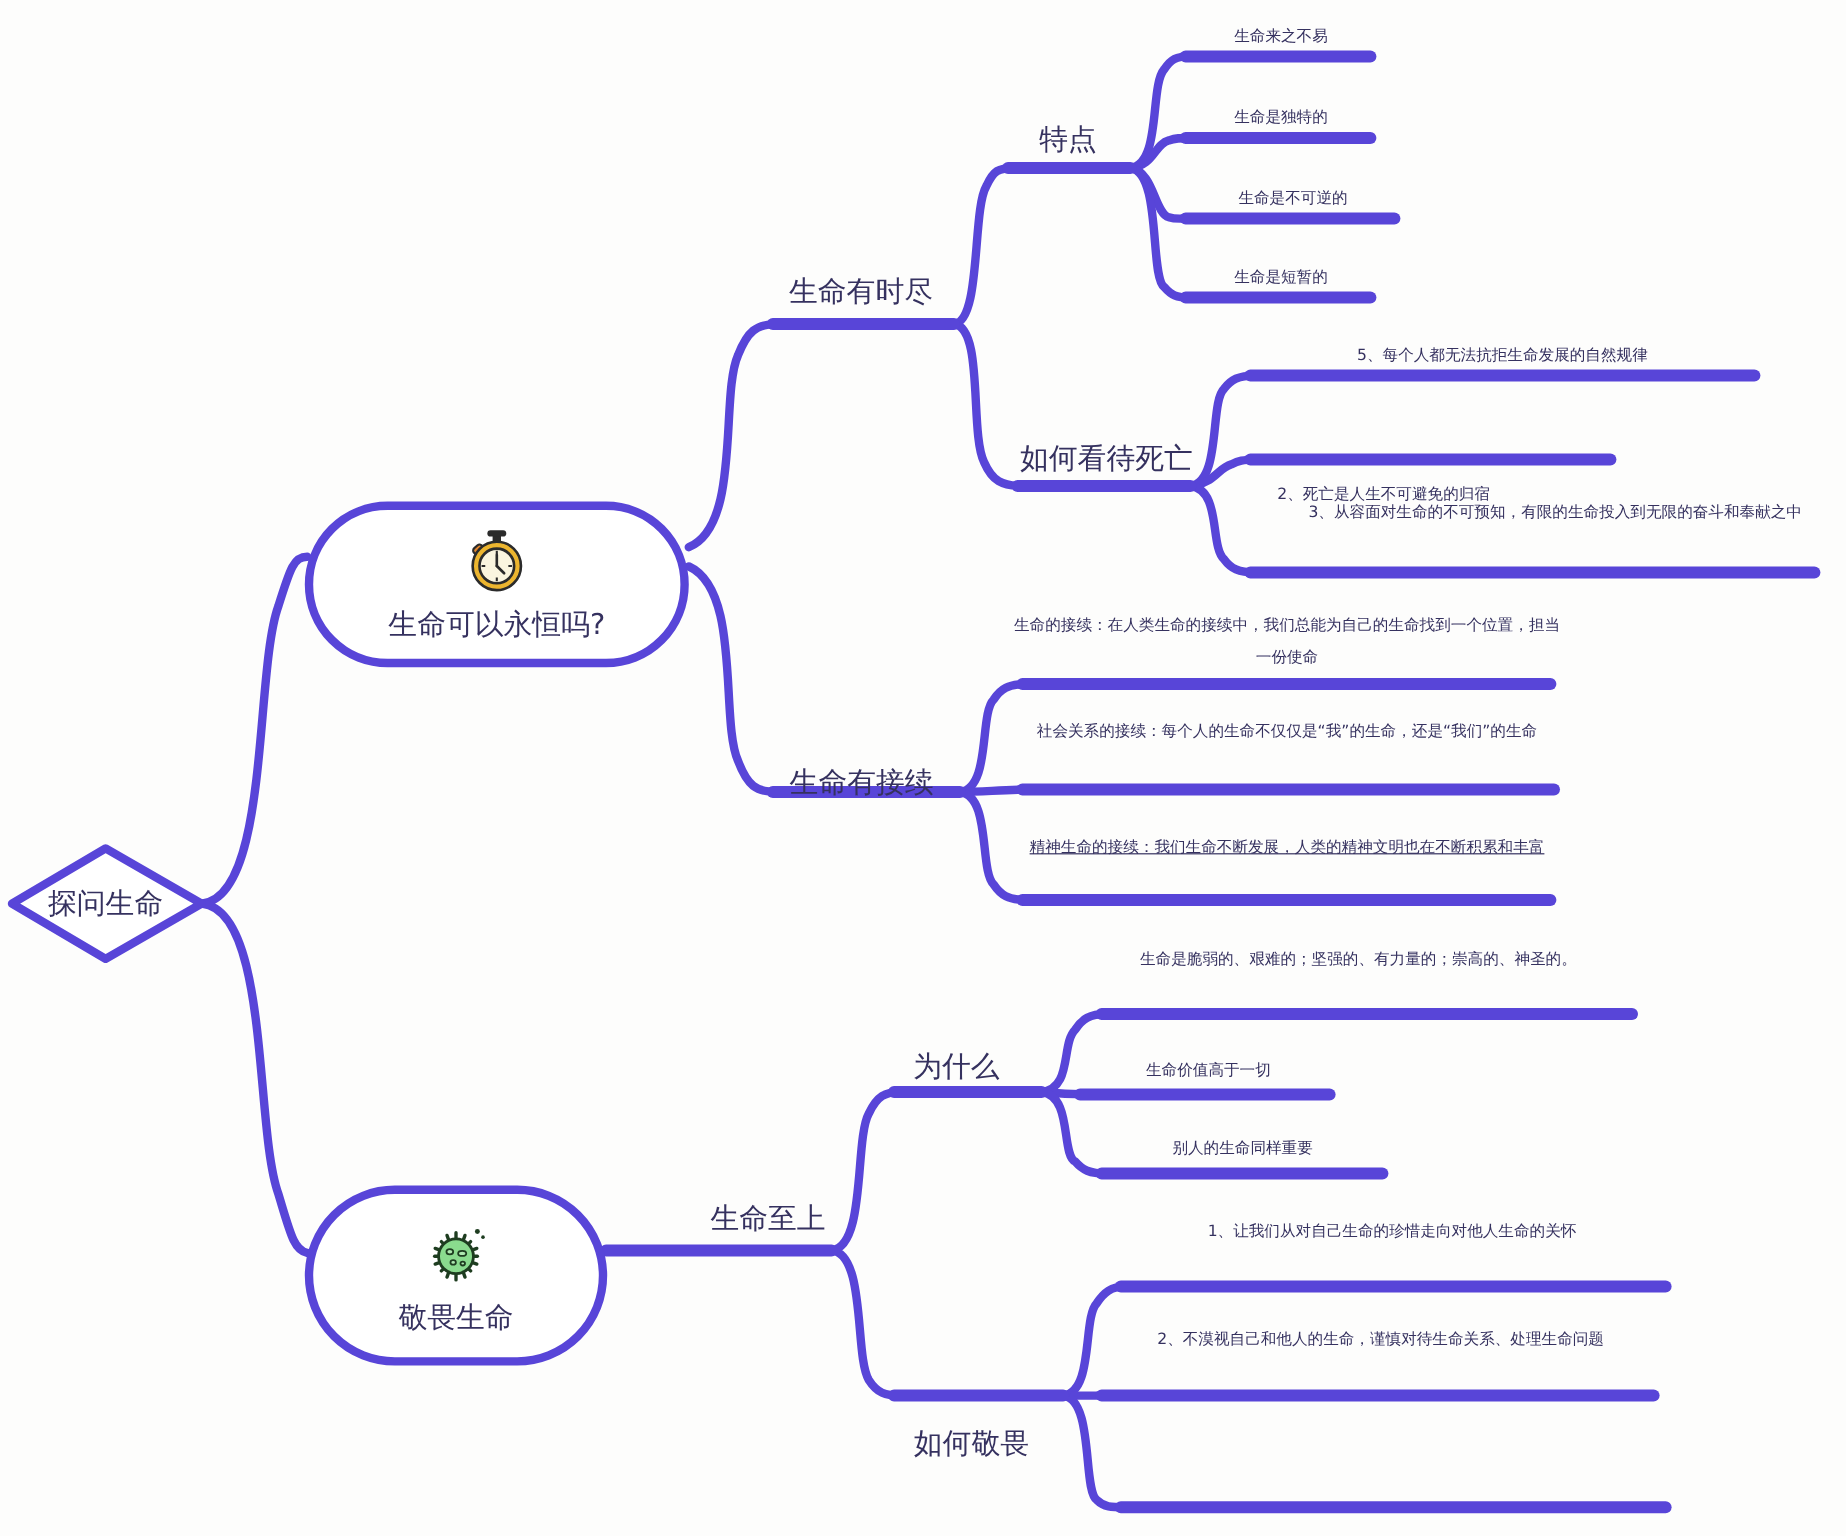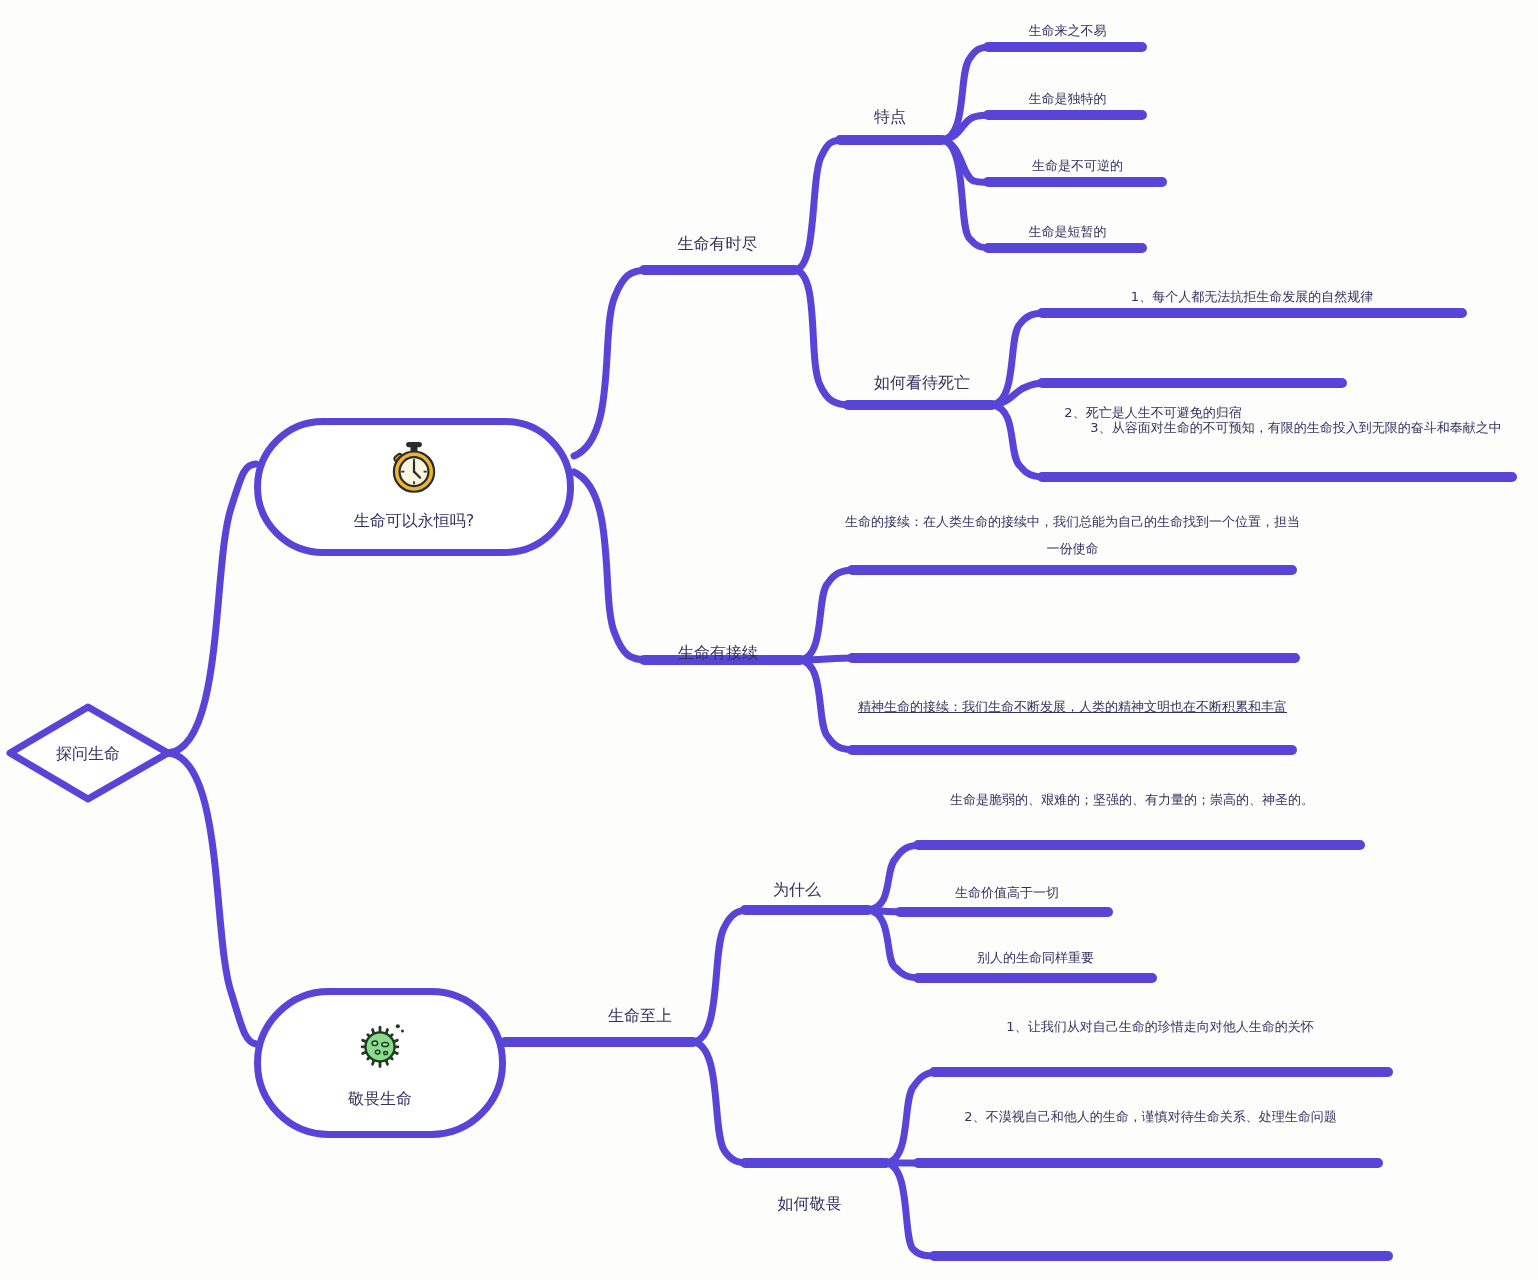--- a/index.html
+++ b/index.html
@@ -26,21 +26,21 @@
   .shapes path{stroke:var(--line);fill:var(--node-fill);stroke-width:7;stroke-linejoin:round;}
   .label{
     position:absolute;
     text-align:center;
     font-size:13px;
     line-height:27px;
     font-weight:500;
     color:var(--text);
     cursor:default;
   }
-  .label.big{font-size:16px;}
+  .label.big{font-size:24px;}
   .pill{
     position:absolute;
     background:var(--node-fill);
     border:7px solid var(--line);
     box-sizing:border-box;
     display:flex;
     flex-direction:column;
     align-items:center;
     justify-content:center;
     gap:10px;
@@ -167,26 +167,27 @@
 
   <div class="label big" style="left:640px;top:230px;width:155px;">生命有时尽</div>
   <div class="label big" style="left:838px;top:103px;width:104px;">特点</div>
 
   <div class="label" style="left:990px;top:17px;width:155px;">生命来之不易</div>
   <div class="label" style="left:990px;top:85px;width:155px;">生命是独特的</div>
   <div class="label" style="left:990px;top:152px;width:175px;">生命是不可逆的</div>
   <div class="label" style="left:990px;top:218px;width:155px;">生命是短暂的</div>
 
   <div class="label big" style="left:848px;top:369px;width:148px;">如何看待死亡</div>
-  <div class="label" style="left:1042px;top:283px;width:420px;">1、每个人都无法抗拒生命发展的自然规律</div>
+  <div class="label" style="left:1042px;top:283px;width:420px;">5、每个人都无法抗拒生命发展的自然规律</div>
   <div class="label" style="left:1003px;top:351px;width:300px;margin-top:48px;">2、死亡是人生不可避免的归宿</div>
   <div class="label" style="left:1040px;top:414px;width:472px;margin-left:20px;">3、从容面对生命的不可预知，有限的生命投入到无限的奋斗和奉献之中</div>
 
   <div class="label big" style="left:638px;top:639px;width:160px;">生命有接续</div>
   <div class="label" style="left:845px;top:508px;width:455px;">生命的接续：在人类生命的接续中，我们总能为自己的生命找到一个位置，担当一份使命</div>
+  <div class="label" style="left:845px;top:596px;width:455px;">社会关系的接续：每个人的生命不仅仅是“我”的生命，还是“我们”的生命</div>
   <div class="label" style="left:845px;top:693px;width:455px;text-decoration:underline;">精神生命的接续：我们生命不断发展，人类的精神文明也在不断积累和丰富</div>
 
   <div class="label big" style="left:585px;top:1002px;width:110px;">生命至上</div>
 
   <div class="label big" style="left:742px;top:876px;width:110px;">为什么</div>
   <div class="label" style="left:898px;top:786px;width:468px;">生命是脆弱的、艰难的；坚强的、有力量的；崇高的、神圣的。</div>
   <div class="label" style="left:902px;top:879px;width:210px;">生命价值高于一切</div>
   <div class="label" style="left:918px;top:944px;width:235px;">别人的生命同样重要</div>
 
   <div class="label big" style="left:742px;top:1190px;width:135px;">如何敬畏</div>

